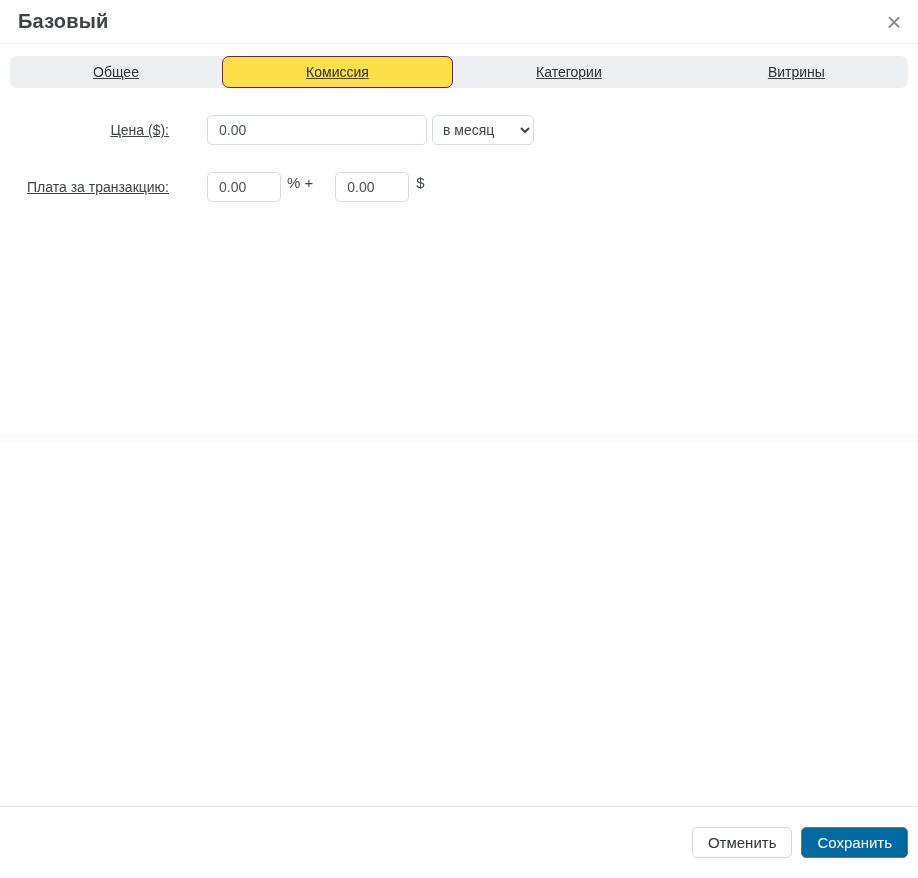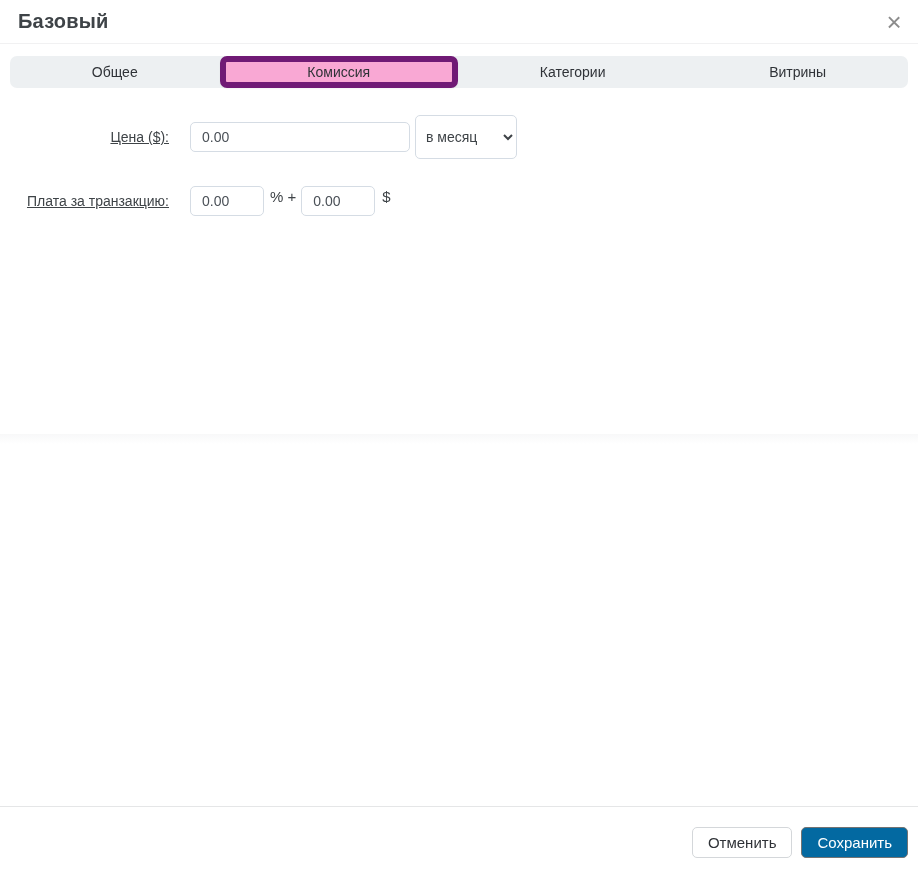--- a/index.html
+++ b/index.html
@@ -42,36 +42,37 @@
     margin-right: 2px;
   }
 
   
   .tabs {
     margin: 12px 10px 0 10px;
     height: 32px;
     background: #edf0f2;
     border-radius: 7px;
     display: flex;
+    text-decoration: underline;
   }
   .tab {
     flex: 1 1 auto;
     display: flex;
     align-items: center;
     justify-content: center;
     font-size: 14px;
     color: #2f3237;
     cursor: pointer;
     border-radius: 7px;
     padding: 0 16px;
     white-space: nowrap;
   }
   .tab.active {
-    background: #f9a8d4;
-    border: 6px solid #701a75;
+    background: #fde047;
+    border: 1px solid #701a75;
     box-shadow: 0 1px 2px rgba(0,0,0,0.05);
   }
 
   
   .form-area { margin-top: 27px; }
   .form-row {
     display: flex;
     align-items: center;
     margin-bottom: 27px;
   }
@@ -91,25 +92,26 @@
   .text-input {
     height: 30px;
     border: 1px solid #d5dce4;
     border-radius: 5px;
     padding: 0 11px;
     font-size: 14px;
     color: #4a5057;
     font-family: "Liberation Sans", sans-serif;
     outline: none;
     background: #fff;
+    margin-left: 17px;
   }
   .price-input { width: 220px; }
   .fee-input { width: 74px; }
   .period-select {
-    height: 44px;
+    height: 30px;
     width: 102px;
     margin-left: 5px;
     border: 1px solid #d5dce4;
     border-radius: 5px;
     font-size: 14px;
     color: #3e4347;
     background: #ffffff;
     padding: 0 6px;
     font-family: "Liberation Sans", sans-serif;
     outline: none;

